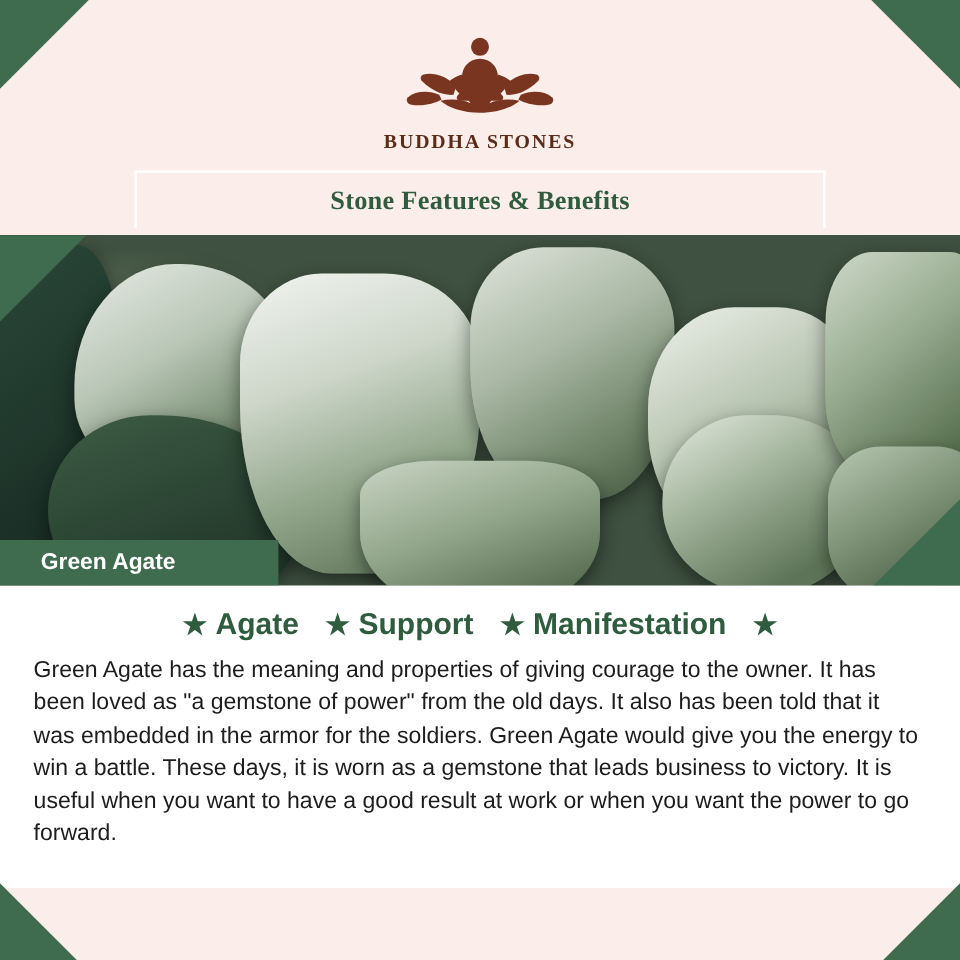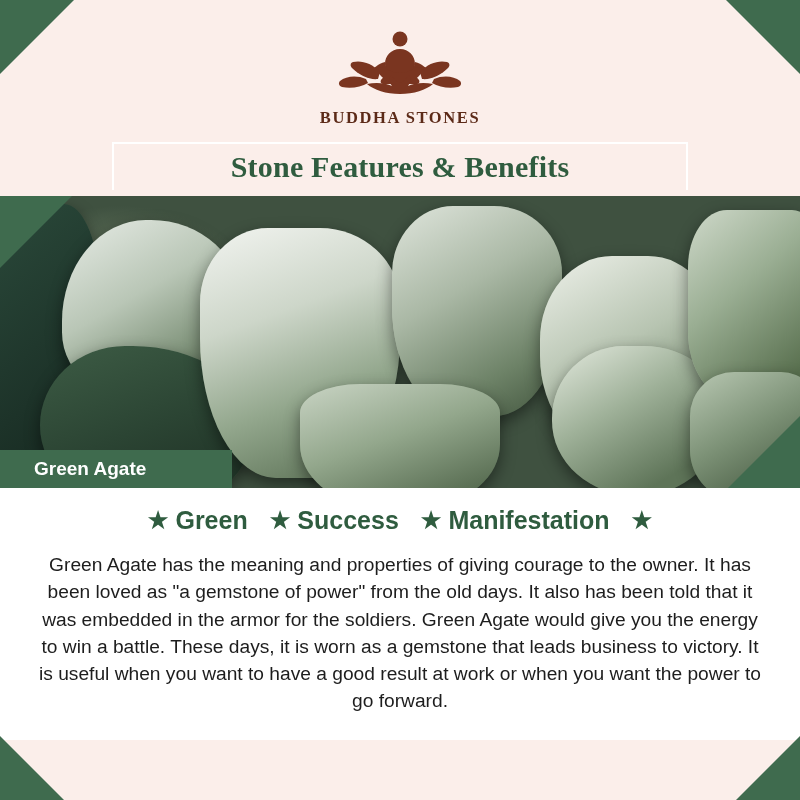--- a/index.html
+++ b/index.html
@@ -82,21 +82,21 @@
     height: 48px;
     border: 2px solid #ffffff;
     border-bottom: none;
     box-sizing: border-box;
     display: flex;
     align-items: center;
     justify-content: center;
   }
   .title-band h1 {
     margin: 0;
-    font-size: 30px;
+    font-size: 22px;
     font-weight: bold;
     color: #2f5c3f;
     font-family: "Liberation Serif", serif;
     letter-spacing: 0.2px;
   }
 
   
   .photo {
     position: relative;
     width: 800px;
@@ -244,25 +244,25 @@
     font-size: 25px;
     font-weight: bold;
     font-family: "Liberation Sans", sans-serif;
   }
   .kw .star {
     font-size: 23px;
     line-height: 1;
     color: #2f5c3f;
   }
   .desc {
-    margin: 16px;
+    margin: 6px;
     color: #1d1d1d;
     font-size: 19.2px;
     line-height: 1.42;
-    text-align: center;
+    text-align: left;
     font-family: "Liberation Sans", sans-serif;
   }
 
   .foot-corner-left {
     position: absolute;
     left: 0;
     bottom: 0;
     width: 0;
     height: 0;
     border-left: 64px solid #3f6b4e;
@@ -334,25 +334,25 @@
     <div class="photo-corner-right"></div>
 
     <div class="stone-label">Green Agate</div>
   </div>
 
   <div class="body-area">
     <div class="body-inner">
       <div class="keywords">
         <div class="kw">
           <span class="star">★</span>
-          <span>Green</span>
+          <span>Agate</span>
         </div>
         <div class="kw">
           <span class="star">★</span>
-          <span>Success</span>
+          <span>Support</span>
         </div>
         <div class="kw">
           <span class="star">★</span>
           <span>Manifestation</span>
         </div>
         <div class="kw">
           <span class="star">★</span>
         </div>
       </div>
       <p class="desc">Green Agate has the meaning and properties of giving courage to the owner. It has been loved as "a gemstone of power" from the old days. It also has been told that it was embedded in the armor for the soldiers. Green Agate would give you the energy to win a battle. These days, it is worn as a gemstone that leads business to victory. It is useful when you want to have a good result at work or when you want the power to go forward.</p>

